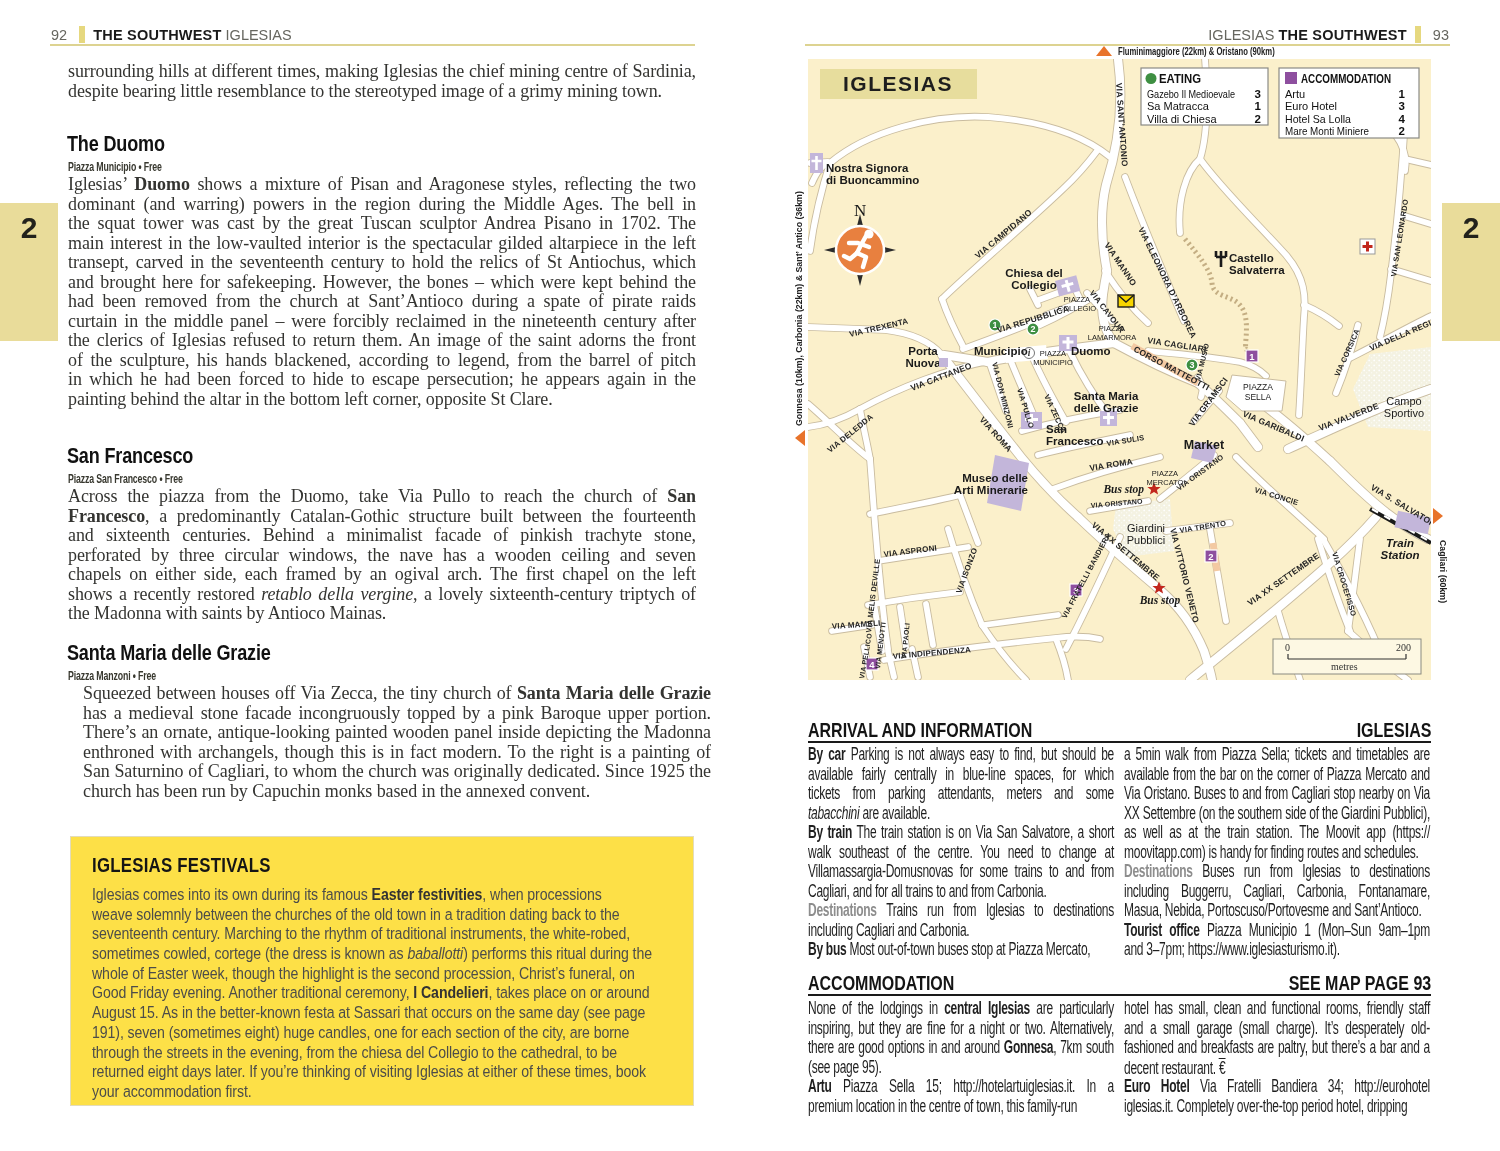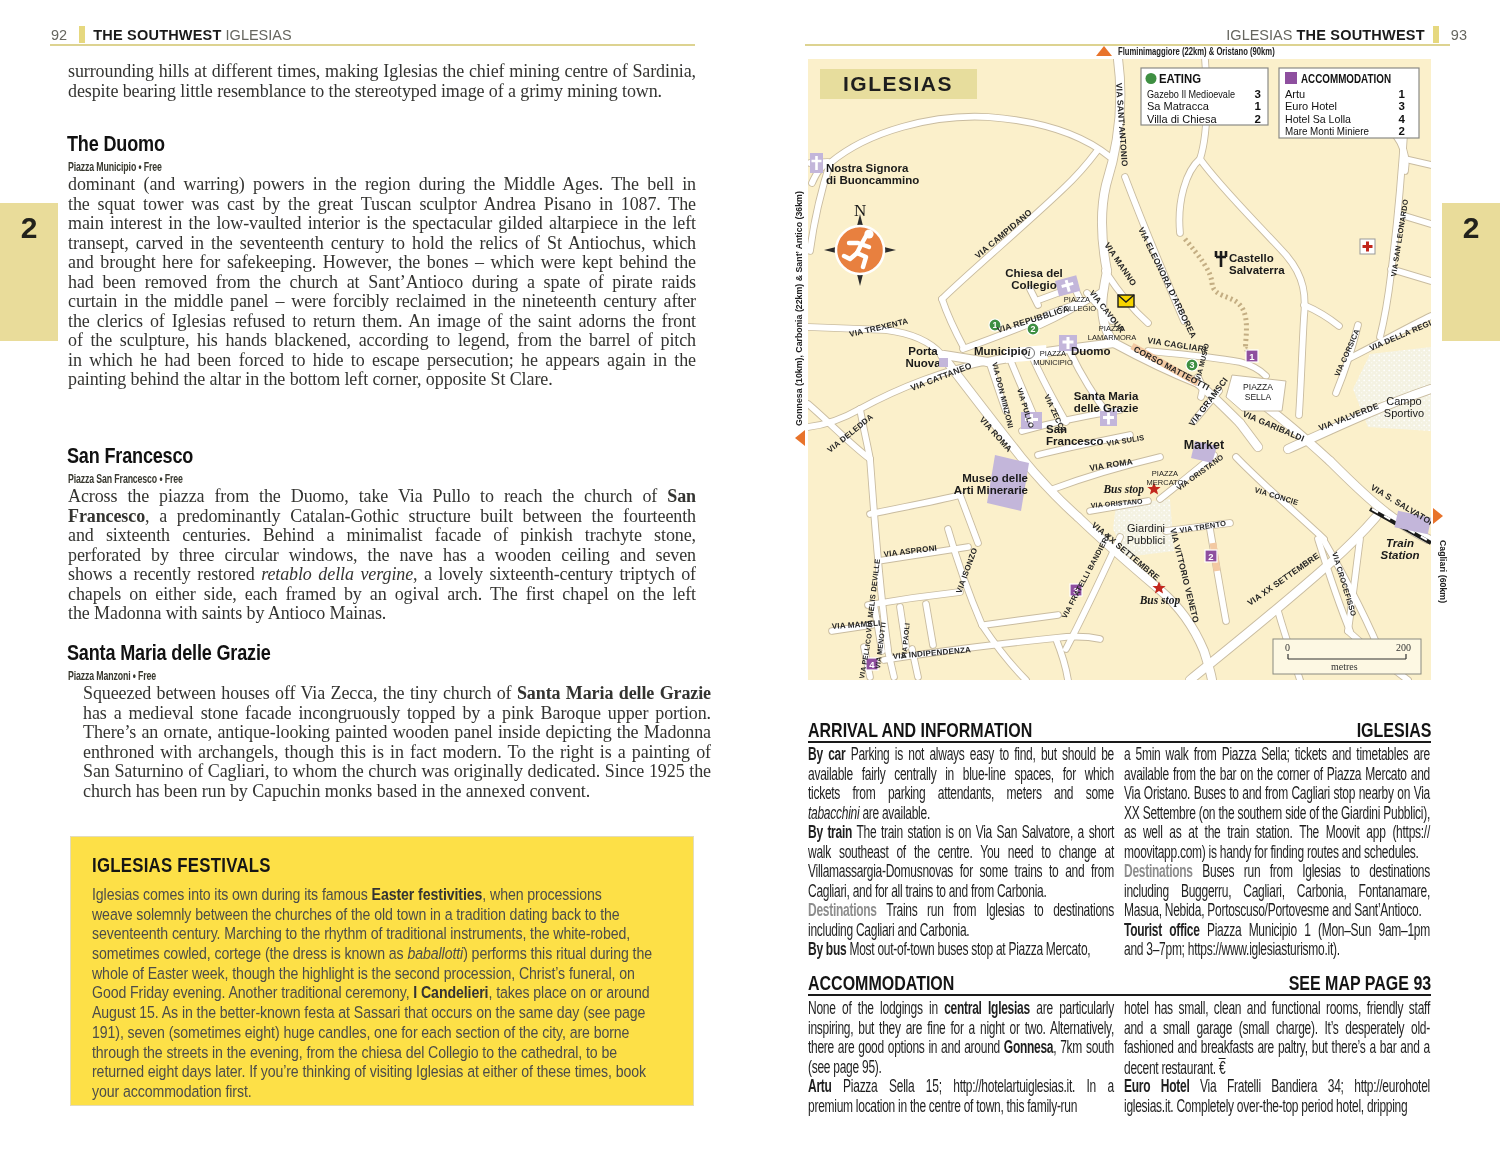--- a/index.html
+++ b/index.html
@@ -37,21 +37,21 @@
 .fnarrow{width:657px;transform:scaleX(0.868);transform-origin:0 0;}
 .ftext .jl{text-align:left;text-align-last:left;height:19.7px;line-height:19.7px;}
 </style>
 </head>
 <body>
 
 <div class="abs hdr" style="left:51px;top:26px;">92&nbsp;&nbsp;&nbsp;<span class="goldbar"></span>&nbsp;&nbsp;<b>THE SOUTHWEST</b> IGLESIAS</div>
 
 <div class="abs goldline" style="left:50px;top:44px;width:645px;"></div>
 
-<div class="abs hdr" style="right:33px;top:26px;">IGLESIAS <b>THE SOUTHWEST</b>&nbsp;&nbsp;<span class="goldbar"></span>&nbsp;&nbsp;&nbsp;93</div>
+<div class="abs hdr" style="right:51px;top:26px;">IGLESIAS <b>THE SOUTHWEST</b>&nbsp;&nbsp;<span class="goldbar"></span>&nbsp;&nbsp;&nbsp;93</div>
 
 <div class="abs goldline" style="left:805px;top:44px;width:645px;"></div>
 
 <div class="abs tab" style="left:0;top:203px;">
     <div style="text-align:center;margin-top:8px;">2</div>
   </div>
 
 <div class="abs tab" style="right:0;top:203px;">
     <div style="text-align:center;margin-top:8px;">2</div>
   </div>
@@ -59,44 +59,45 @@
 <div class="abs serif" style="left:68px;top:62px;width:628px;">
 <div class="jl">surrounding hills at different times, making Iglesias the chief mining centre of Sardinia,</div>
 <div class="jl jle">despite bearing little resemblance to the stereotyped image of a grimy mining town.</div>
 </div>
 
 <div class="abs h2" style="left:67px;top:131px;">The Duomo</div>
 
 <div class="abs sub" style="left:68px;top:159px;">Piazza Municipio • Free</div>
 
 <div class="abs serif" style="left:68px;top:175px;width:628px;">
+<div class="jl">Iglesias’ <b>Duomo</b> shows a mixture of Pisan and Aragonese styles, reflecting the two</div>
 <div class="jl">dominant (and warring) powers in the region during the Middle Ages. The bell in</div>
-<div class="jl">the squat tower was cast by the great Tuscan sculptor Andrea Pisano in 1087. The</div>
+<div class="jl">the squat tower was cast by the great Tuscan sculptor Andrea Pisano in 1702. The</div>
 <div class="jl">main interest in the low-vaulted interior is the spectacular gilded altarpiece in the left</div>
 <div class="jl">transept, carved in the seventeenth century to hold the relics of St Antiochus, which</div>
 <div class="jl">and brought here for safekeeping. However, the bones – which were kept behind the</div>
 <div class="jl">had been removed from the church at Sant’Antioco during a spate of pirate raids</div>
 <div class="jl">curtain in the middle panel – were forcibly reclaimed in the nineteenth century after</div>
 <div class="jl">the clerics of Iglesias refused to return them. An image of the saint adorns the front</div>
 <div class="jl">of the sculpture, his hands blackened, according to legend, from the barrel of pitch</div>
 <div class="jl">in which he had been forced to hide to escape persecution; he appears again in the</div>
 <div class="jl jle">painting behind the altar in the bottom left corner, opposite St Clare.</div>
 </div>
 
 <div class="abs h2" style="left:67px;top:443px;">San Francesco</div>
 
 <div class="abs sub" style="left:68px;top:471px;">Piazza San Francesco • Free</div>
 
 <div class="abs serif" style="left:68px;top:487px;width:628px;">
 <div class="jl">Across the piazza from the Duomo, take Via Pullo to reach the church of <b>San</b></div>
 <div class="jl"><b>Francesco</b>, a predominantly Catalan-Gothic structure built between the fourteenth</div>
 <div class="jl">and sixteenth centuries. Behind a minimalist facade of pinkish trachyte stone,</div>
 <div class="jl">perforated by three circular windows, the nave has a wooden ceiling and seven</div>
+<div class="jl">chapels on either side, each framed by an ogival arch. The first chapel on the left</div>
 <div class="jl">shows a recently restored <i>retablo della vergine</i>, a lovely sixteenth-century triptych of</div>
-<div class="jl">chapels on either side, each framed by an ogival arch. The first chapel on the left</div>
 <div class="jl jle">the Madonna with saints by Antioco Mainas.</div>
 </div>
 
 <div class="abs h2" style="left:67px;top:640px;">Santa Maria delle Grazie</div>
 
 <div class="abs sub" style="left:68px;top:668px;">Piazza Manzoni • Free</div>
 
 <div class="abs serif" style="left:68px;top:684px;width:628px;margin-left:15px;">
 <div class="jl">Squeezed between houses off Via Zecca, the tiny church of <b>Santa Maria delle Grazie</b></div>
 <div class="jl">has a medieval stone facade incongruously topped by a pink Baroque upper portion.</div>

